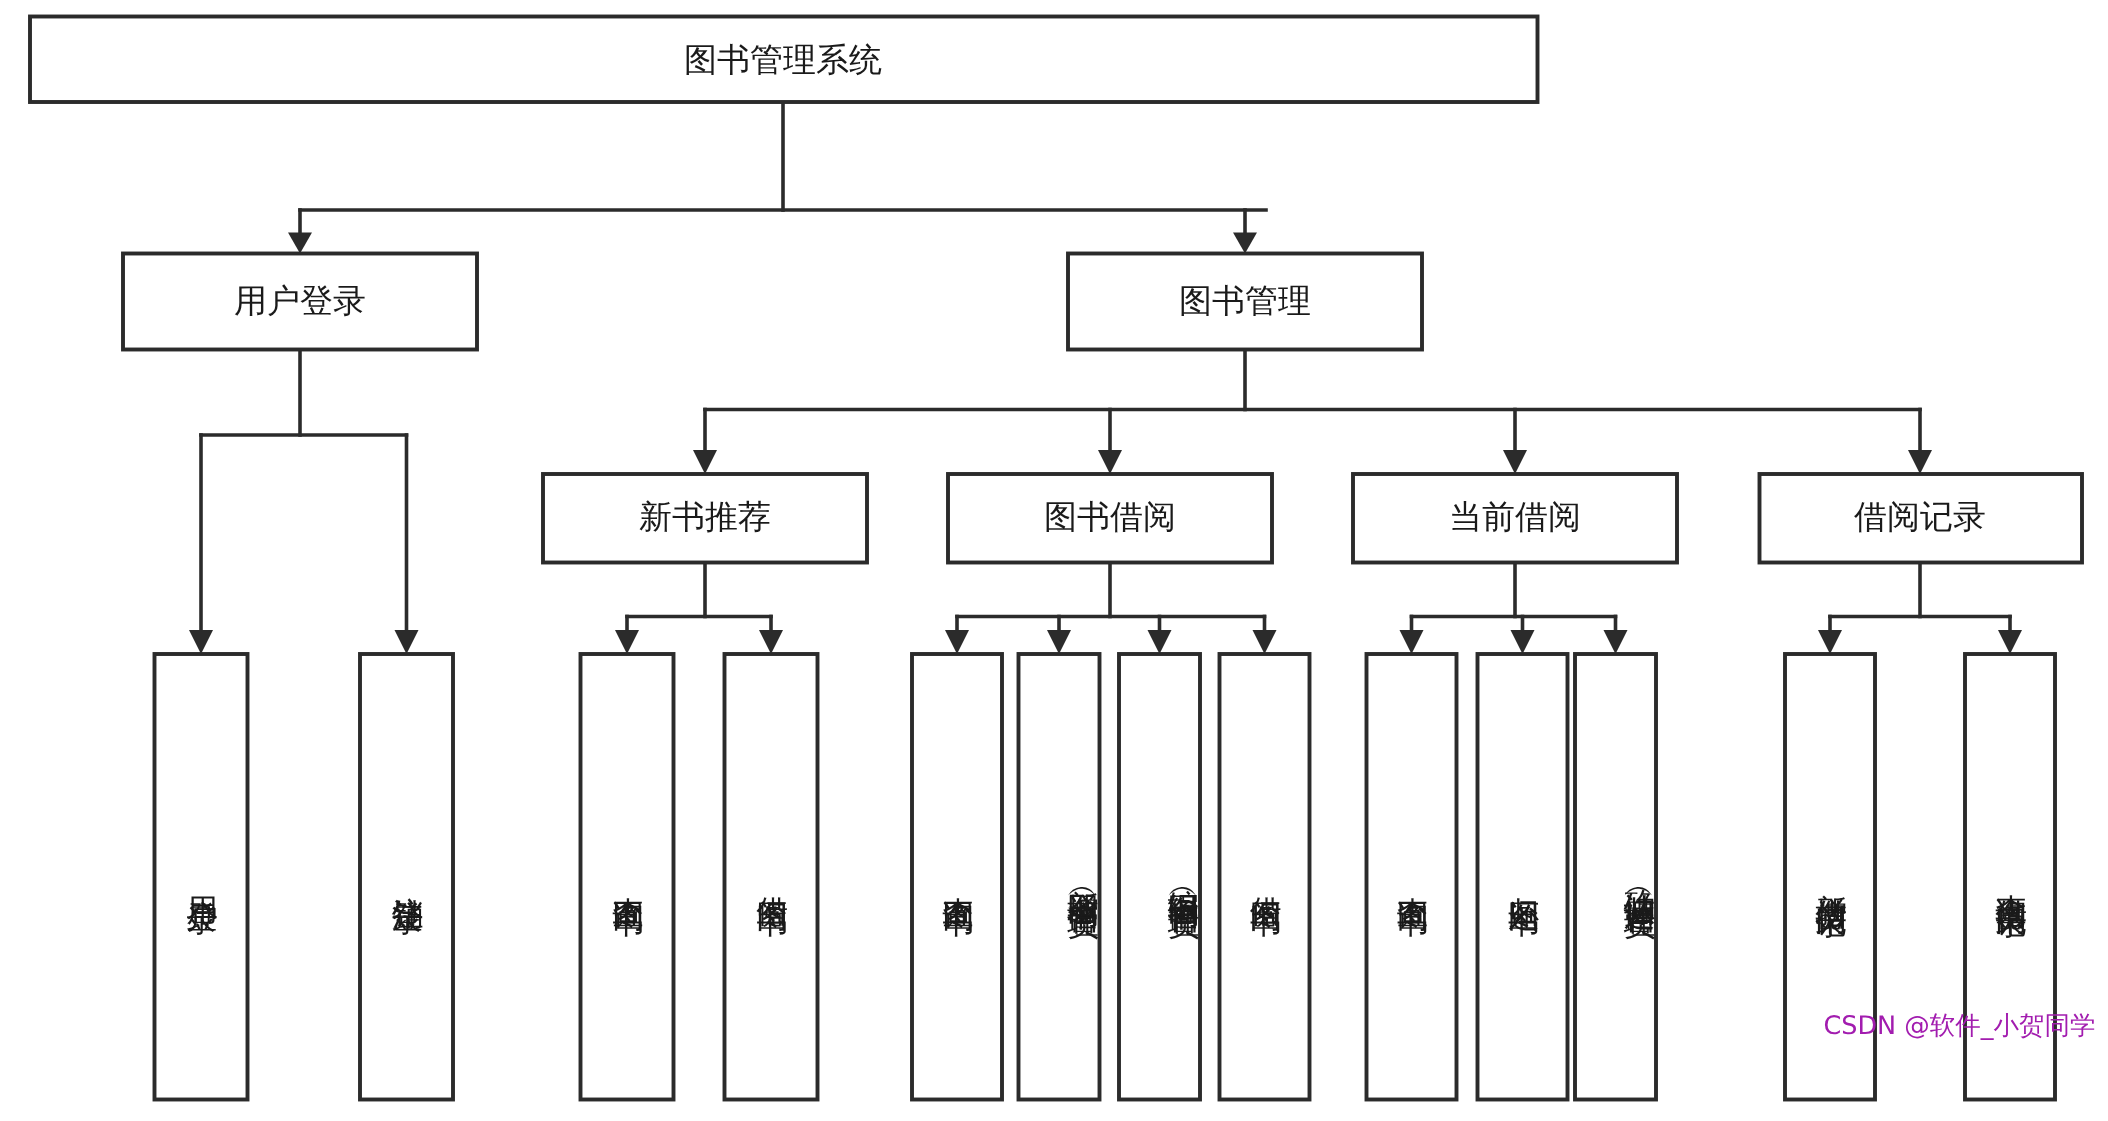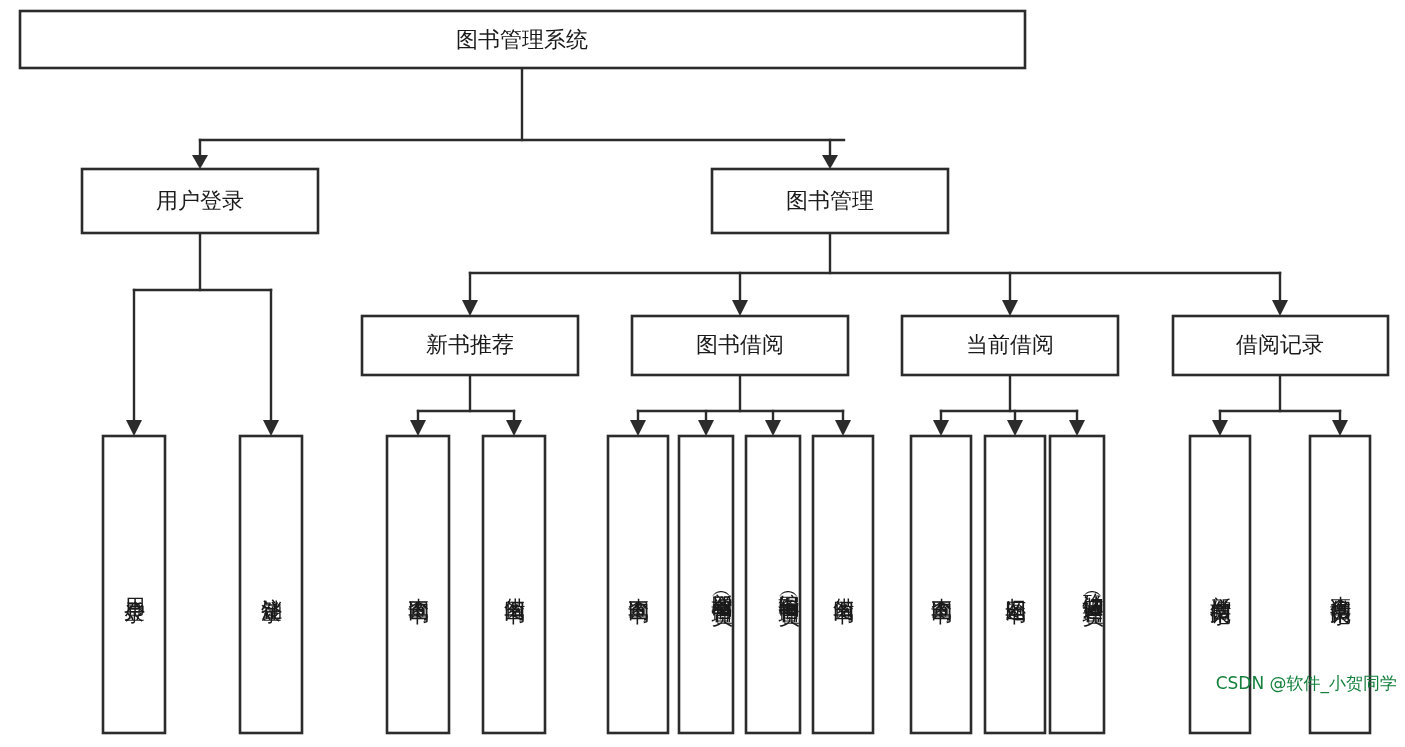--- a/index.html
+++ b/index.html
@@ -62,21 +62,21 @@
     justify-content: center;
     white-space: nowrap;
     pointer-events: none;
   }
   #watermark {
     position: absolute;
     right: 8px;
     bottom: 4px;
     font-family: "DejaVu Sans", "Liberation Sans", sans-serif;
     font-size: 17px;
-    color: #15803d;
+    color: #a21caf;
     white-space: nowrap;
   }
 </style>
 </head>
 <body>
 
 <div id="diagram-root">
 
   <svg id="tree-svg" viewBox="0 0 1405 747">
     <defs>

